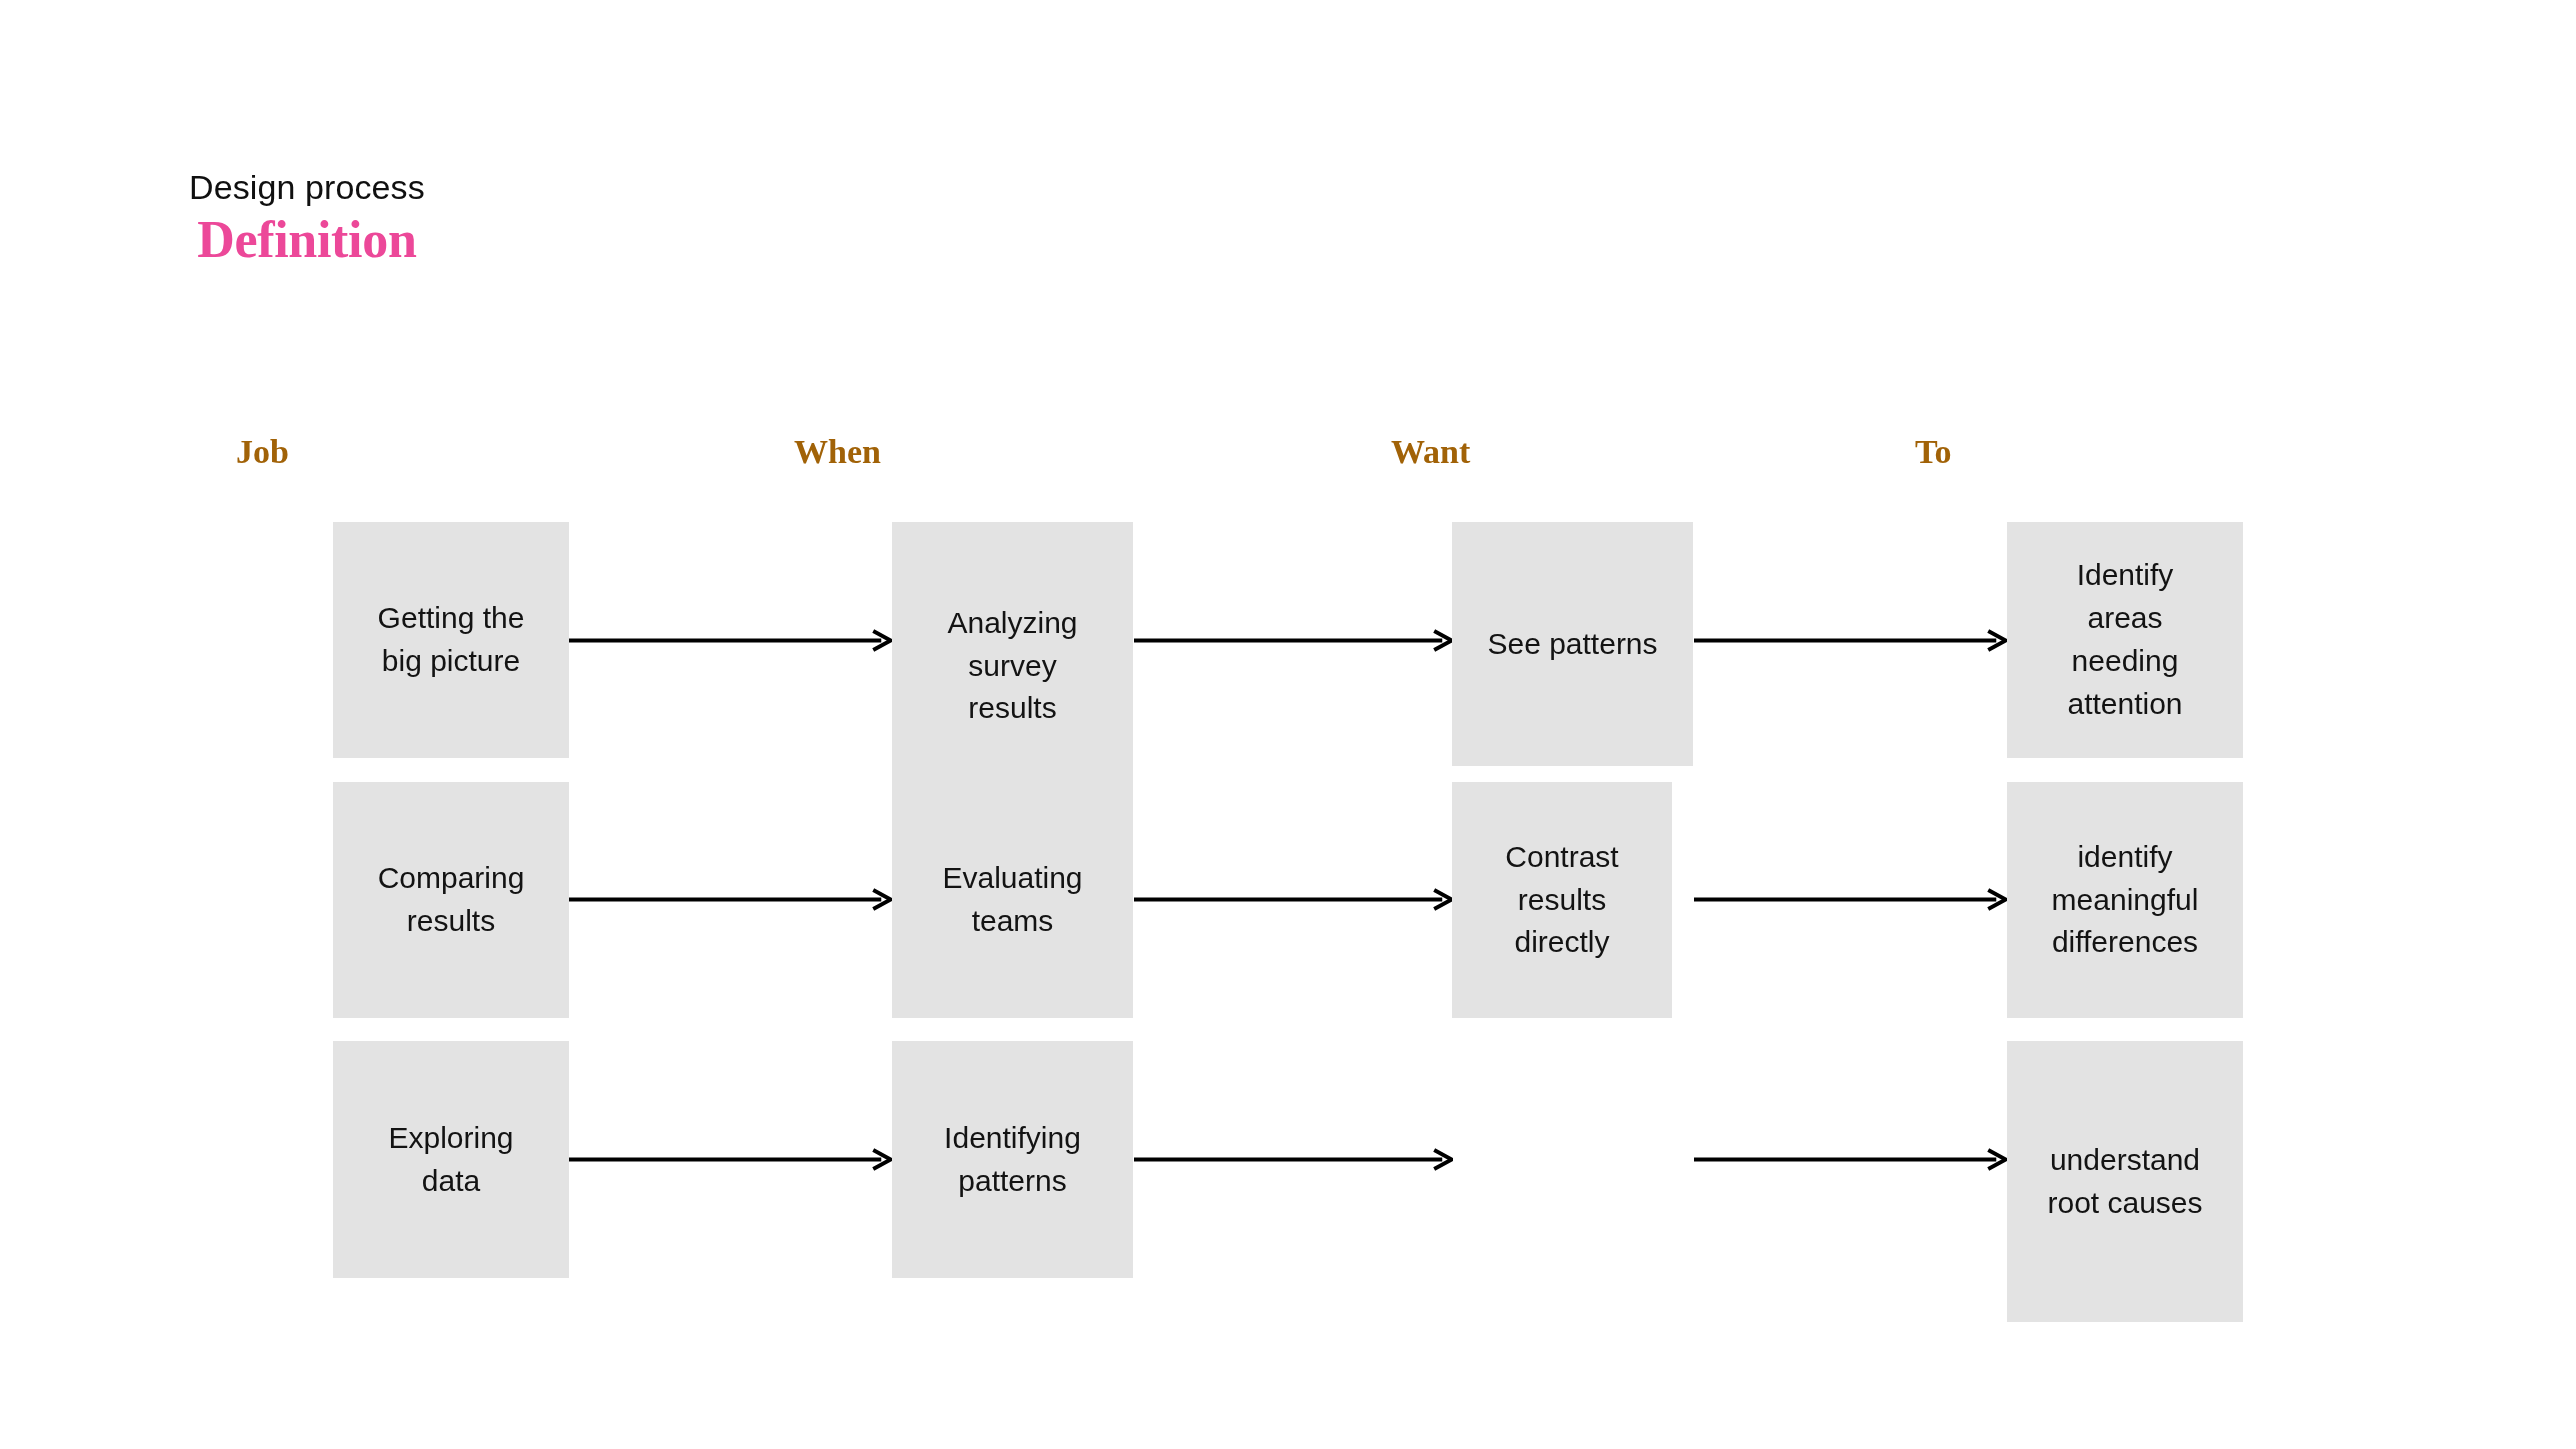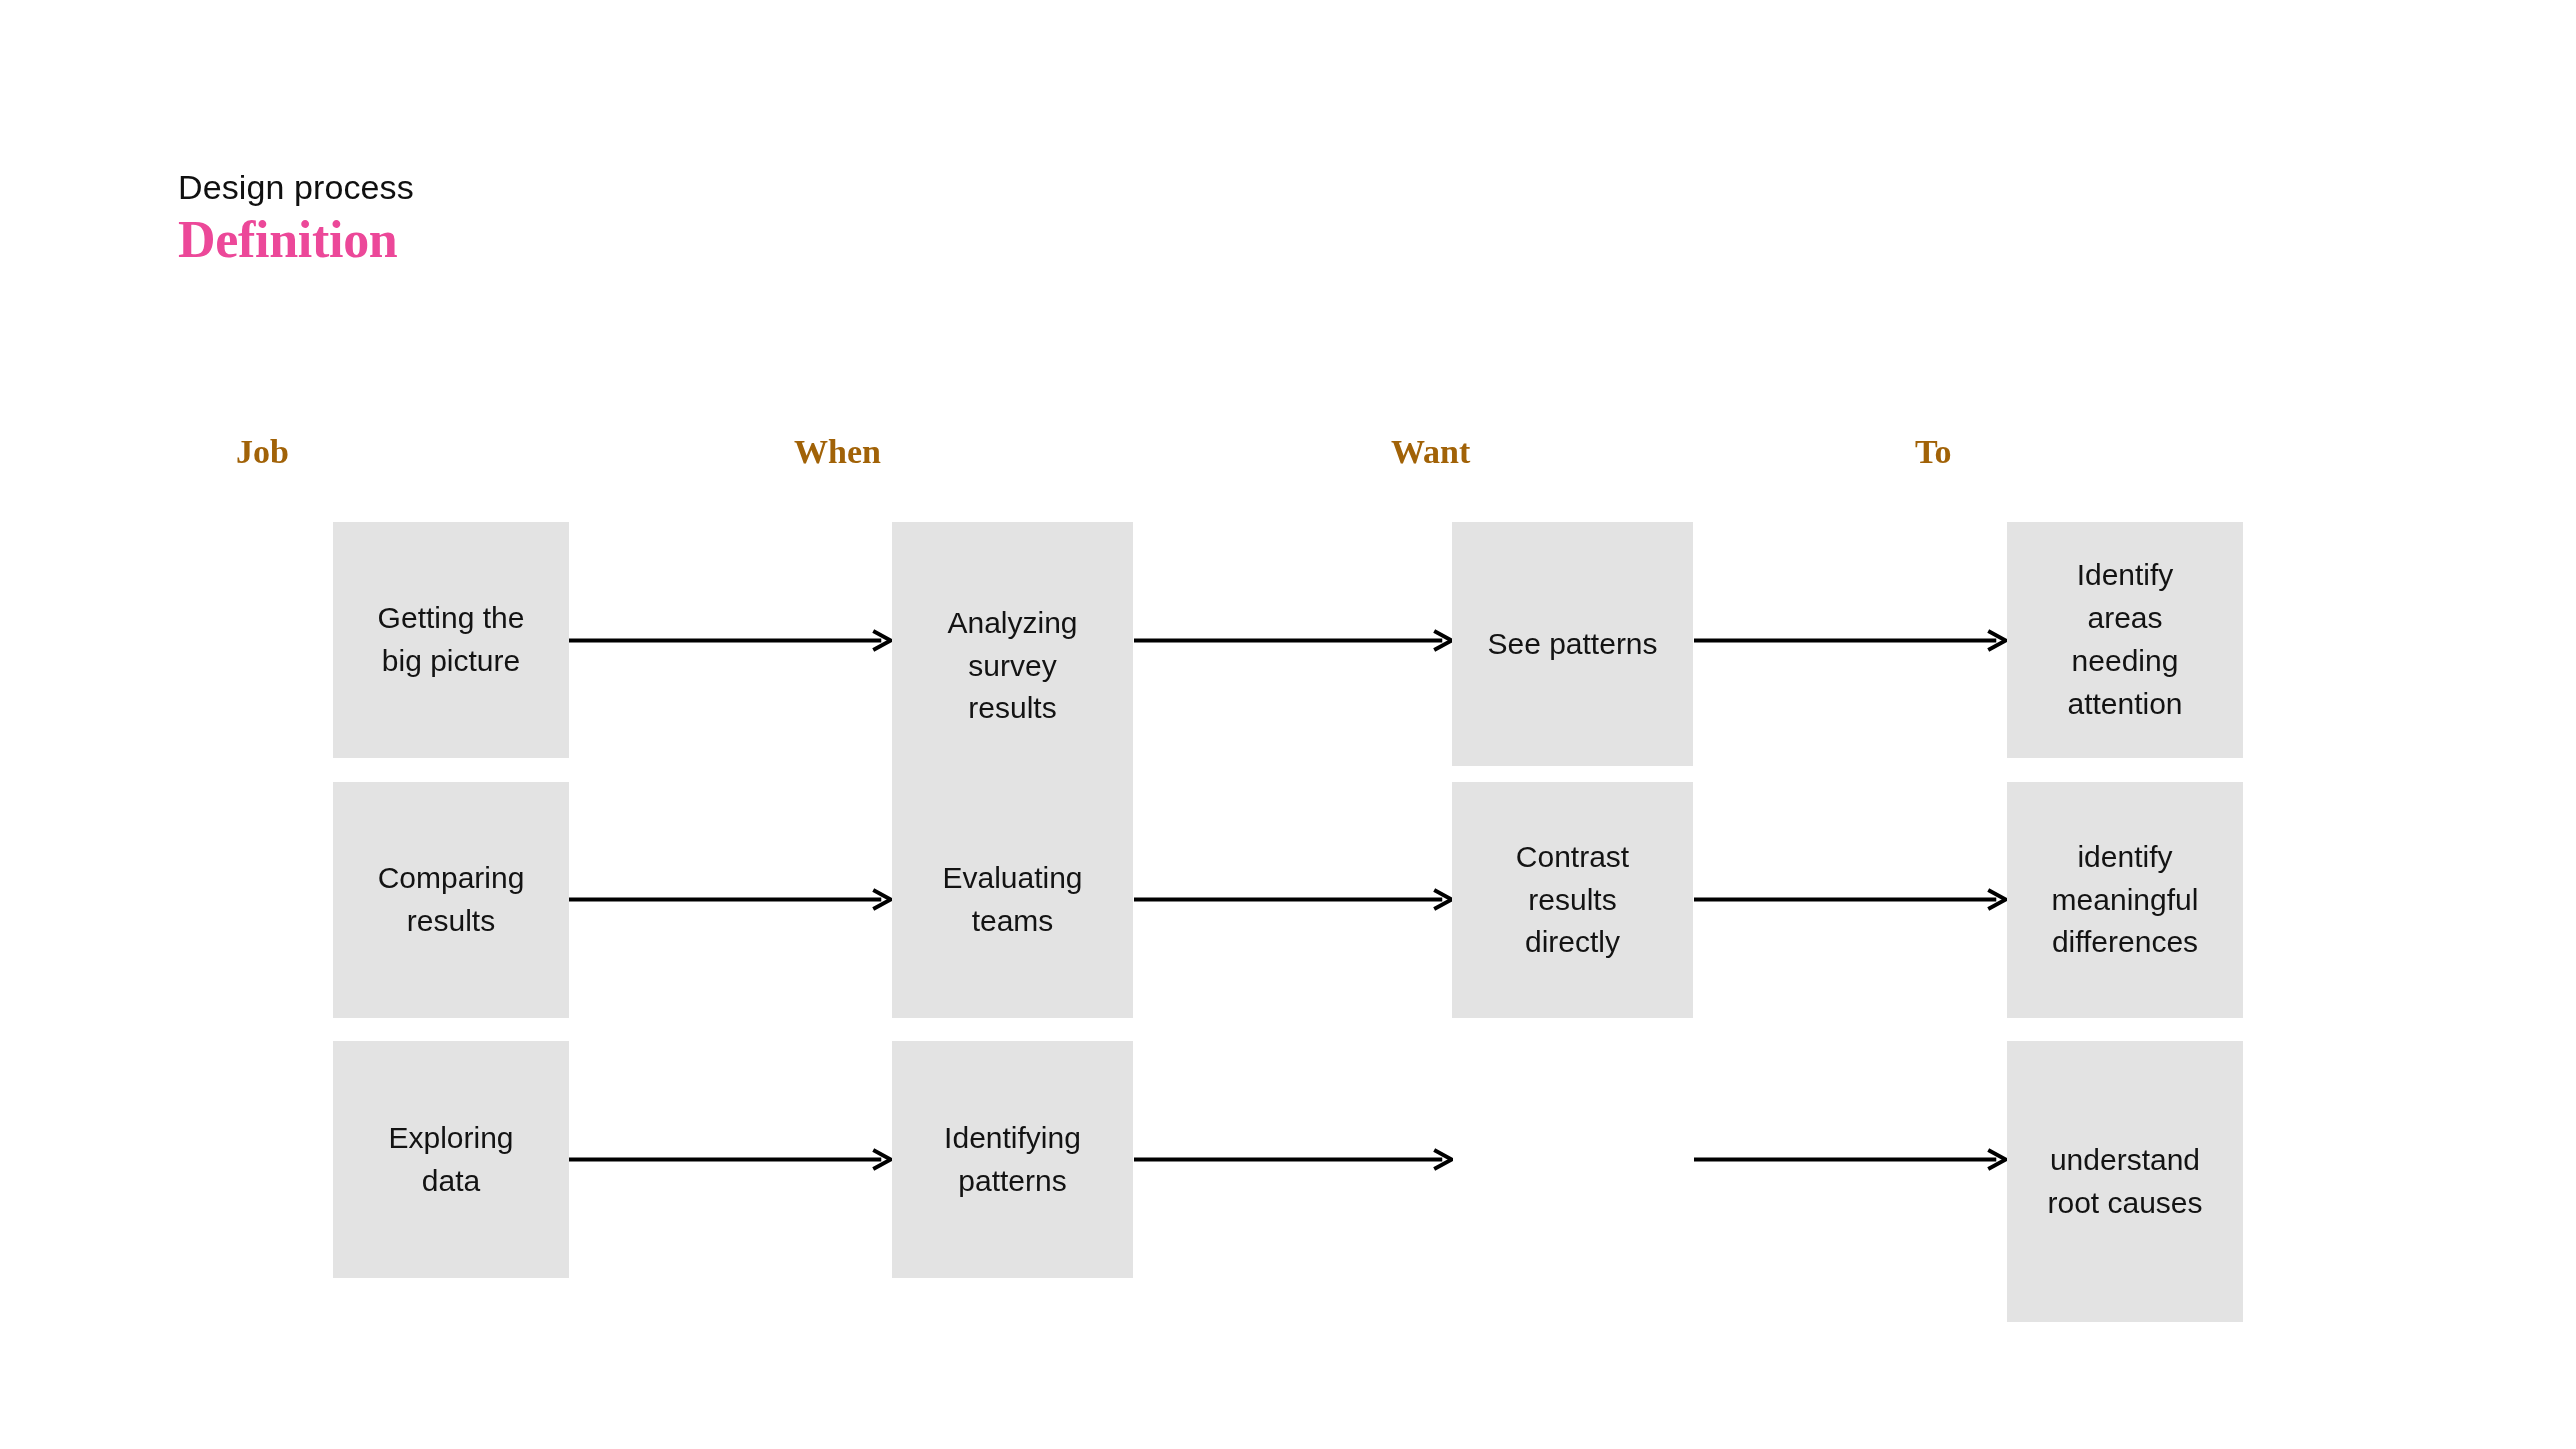--- a/index.html
+++ b/index.html
@@ -12,22 +12,23 @@
     height: 1449px;
     position: relative;
     overflow: hidden;
     font-family: "Liberation Sans", sans-serif;
     -webkit-font-smoothing: antialiased;
   }
 
   
   .header {
     position: absolute;
-    left: 178px;
+    left: 189px;
     top: 169px;
+    text-align: center;
   }
   .eyebrow {
     font-family: "Liberation Sans", sans-serif;
     font-size: 34px;
     font-weight: 400;
     color: #101010;
     line-height: 1.1;
     letter-spacing: 0.1px;
     white-space: nowrap;
   }
@@ -154,21 +155,21 @@
     <div class="cell" style="left: 892px; top: 782px; width: 241px; height: 236px;">
       <div class="cell-label">Evaluating
 teams</div>
     </div>
     <div class="arrow" style="left: 1134px; top: 886px; width: 319px;">
       <svg viewBox="0 0 475 40" preserveAspectRatio="none">
         <line x1="0" y1="20" x2="459" y2="20" stroke="#000000" stroke-width="4" vector-effect="non-scaling-stroke"></line>
         <polyline points="447,6 473,20 447,34" fill="none" stroke="#000000" stroke-width="4" stroke-linecap="butt" stroke-linejoin="miter" vector-effect="non-scaling-stroke"></polyline>
       </svg>
     </div>
-    <div class="cell" style="left: 1452px; top: 782px; width: 241px; height: 236px;">
+    <div class="cell" style="left: 1452px; top: 782px; width: 220px; height: 236px;">
       <div class="cell-label">Contrast
 results
 directly</div>
     </div>
     <div class="arrow" style="left: 1694px; top: 886px; width: 313px;">
       <svg viewBox="0 0 467 40" preserveAspectRatio="none">
         <line x1="0" y1="20" x2="451" y2="20" stroke="#000000" stroke-width="4" vector-effect="non-scaling-stroke"></line>
         <polyline points="439,6 465,20 439,34" fill="none" stroke="#000000" stroke-width="4" stroke-linecap="butt" stroke-linejoin="miter" vector-effect="non-scaling-stroke"></polyline>
       </svg>
     </div>

